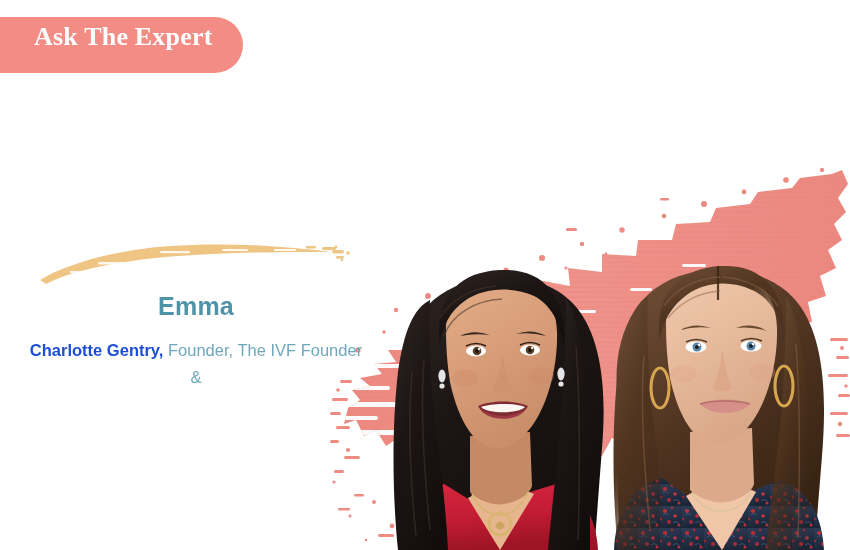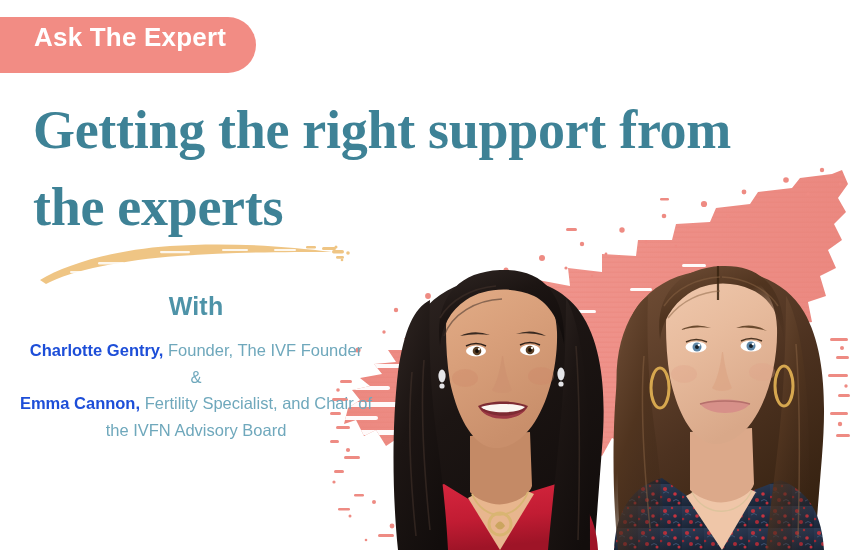--- a/index.html
+++ b/index.html
@@ -36,20 +36,21 @@
     position: absolute;
     left: 0px;
     top: 17px;
     height: 56px;
     padding: 0 30px 16px 34px;
     display: flex;
     align-items: center;
     background: #F28C84;
     border-radius: 0 28px 28px 0;
     z-index: 6;
+    font-family: Liberation Serif, serif;
   }
   .badge-label {
     color: #ffffff;
     font-size: 26px;
     font-weight: 600;
     letter-spacing: 0.2px;
     line-height: 1;
     white-space: nowrap;
   }
 
@@ -446,21 +447,20 @@
 
         <path d="M692,492 C704,518 740,518 752,490" stroke="#D9C39A" stroke-width="1.3" fill="none" opacity="0.85"></path>
       </g>
     </svg>
   </div>
 
   <div class="badge">
     <span class="badge-label">Ask The Expert</span>
   </div>
 
-  <h1 class="headline">Getting the right support from the experts</h1>
 
   <div class="swoosh">
     <svg viewBox="0 0 320 48" preserveAspectRatio="none">
       <path d="M4,42 C30,26 78,12 134,8 C190,4 248,8 296,14
                C252,14 196,14 142,18 C88,22 36,32 10,46 Z" fill="#EFC584"></path>
       <g fill="#EFC584">
         <rect x="296" y="12" width="12" height="3.4" rx="1.7"></rect>
         <rect x="300" y="18" width="8" height="2.8" rx="1.4"></rect>
         <rect x="286" y="9" width="14" height="3" rx="1.5"></rect>
         <circle cx="312" cy="15" r="1.8"></circle>
@@ -472,26 +472,23 @@
         <rect x="62" y="24" width="26" height="2.4" rx="1.2"></rect>
         <rect x="124" y="13" width="30" height="2.2" rx="1.1"></rect>
         <rect x="186" y="11" width="26" height="2" rx="1"></rect>
         <rect x="238" y="11" width="22" height="2" rx="1"></rect>
         <rect x="34" y="33" width="20" height="2.2" rx="1.1"></rect>
       </g>
     </svg>
   </div>
 
   <div class="credits">
-    <div class="with-label">With</div>
+    <div class="with-label">Emma</div>
 
     <div class="credit-line">
       <span class="credit-name">Charlotte Gentry,</span><span> Founder, The IVF Founder</span>
     </div>
 
     <div class="credit-amp">&amp;</div>
 
-    <div class="credit-line">
-      <span class="credit-name">Emma Cannon,</span><span> Fertility Specialist, and Chair of the IVFN Advisory Board</span>
-    </div>
   </div>
 
 </div>
 
 </body></html>

